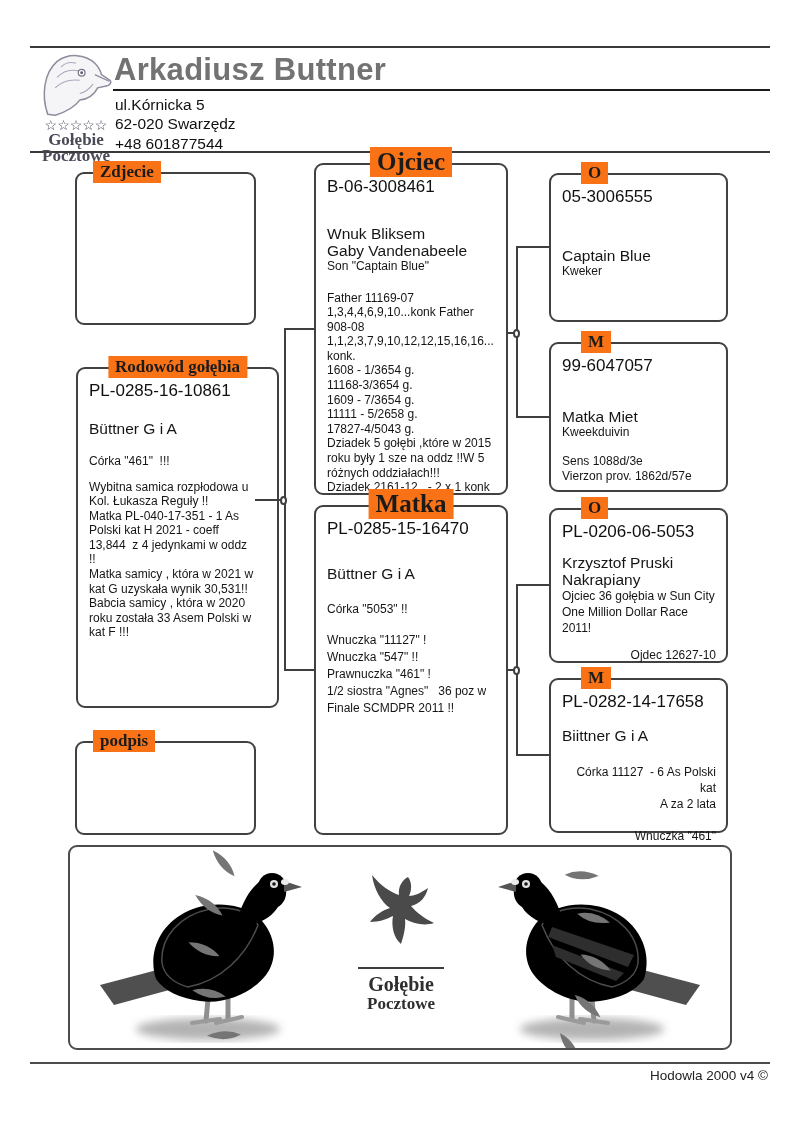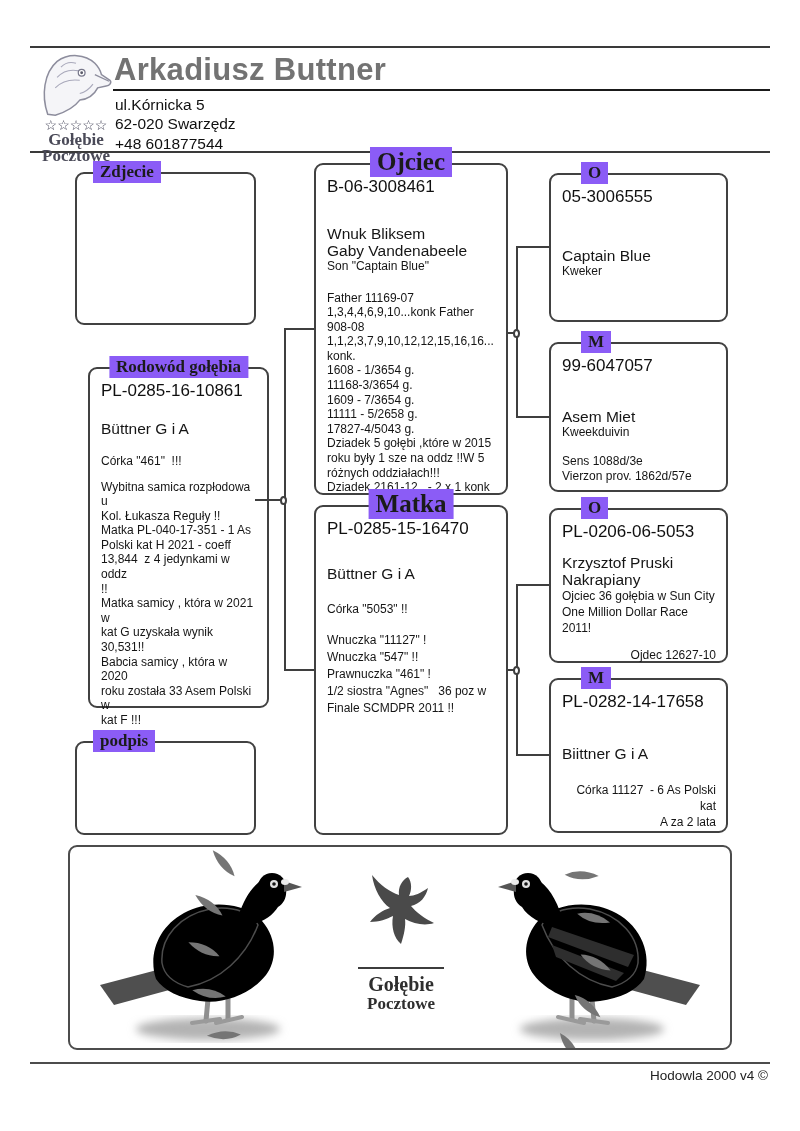--- a/index.html
+++ b/index.html
@@ -9,21 +9,21 @@
   
   .logo{position:absolute;left:34px;top:52px;width:84px;text-align:center;}
   .logo-stars{font-size:14px;letter-spacing:0px;color:#3d3d52;line-height:13px;margin-top:-3px;}
   .logo-word{font-family:"Liberation Serif",serif;font-weight:bold;font-size:17px;line-height:16px;color:#4a4a58;}
   .owner-name{position:absolute;left:114px;top:52px;font-size:31px;font-weight:bold;letter-spacing:.3px;color:#737373;}
   .name-underline{position:absolute;left:113px;top:89px;width:657px;height:2px;background:#1a1a1a;}
   .owner-address{position:absolute;left:115px;top:95px;font-size:15.5px;line-height:19.3px;color:#101010;white-space:pre-wrap;}
   
   .pbox{position:absolute;border:2px solid #414141;border-radius:9px;background:#fff;box-sizing:border-box;
         padding:12px 10px 0 11px;}
-  .pbox-label{position:absolute;top:-13px;background:#8b5cf6;padding:0 7px;font-family:"Liberation Serif",serif;
+  .pbox-label{position:absolute;top:-13px;background:#f97316;padding:0 7px;font-family:"Liberation Serif",serif;
         font-weight:bold;font-size:17px;color:#1b1b1b;white-space:nowrap;line-height:22px;}
   .lbl-center{left:50%;transform:translateX(-50%);}
   .lbl-big{font-size:25px;top:-18px;line-height:30px;}
   .lbl-left{left:16px;}
   .lbl-om{left:30px;}
   .ring{font-size:17px;color:#101010;line-height:20px;}
   .pname{font-size:15.5px;line-height:17px;white-space:pre-wrap;}
   .psub{font-size:12px;line-height:15.5px;white-space:pre-wrap;}
   .pdetails{font-size:12px;line-height:14.6px;white-space:pre-wrap;}
   
@@ -60,21 +60,21 @@
   <div class="owner-name">Arkadiusz Buttner</div>
   <div class="name-underline"></div>
   <div class="owner-address">ul.Kórnicka 5
 62-020 Swarzędz
 +48 601877544</div>
 
   <div class="pbox" style="left:75px;top:172px;width:181px;height:153px;">
     <span class="pbox-label lbl-left">Zdjecie</span>
   </div>
 
-  <div class="pbox" style="left:88px;top:367px;width:181px;height:341px;">
+  <div class="pbox" style="left:76px;top:367px;width:203px;height:341px;">
     <span class="pbox-label lbl-center">Rodowód gołębia</span>
     <div class="ring">PL-0285-16-10861</div>
     <div class="pname" style="margin-top:19px;">Büttner G i A</div>
     <div class="psub" style="margin-top:17px;">Córka "461"  !!!</div>
     <div class="pdetails" style="margin-top:10px;">Wybitna samica rozpłodowa u
 Kol. Łukasza Reguły !!
 Matka PL-040-17-351 - 1 As
 Polski kat H 2021 - coeff
 13,844  z 4 jedynkami w oddz
 !!
@@ -126,40 +126,40 @@
   <div class="pbox" style="left:549px;top:173px;width:179px;height:149px;">
     <span class="pbox-label lbl-om">O</span>
     <div class="ring">05-3006555</div>
     <div class="pname" style="margin-top:40px;">Captain Blue</div>
     <div class="psub">Kweker</div>
   </div>
 
   <div class="pbox" style="left:549px;top:342px;width:179px;height:150px;">
     <span class="pbox-label lbl-om">M</span>
     <div class="ring">99-6047057</div>
-    <div class="pname" style="margin-top:32px;">Asem Miet</div>
+    <div class="pname" style="margin-top:32px;">Matka Miet</div>
     <div class="psub">Kweekduivin</div>
     <div class="pdetails" style="margin-top:13px;line-height:15px;">Sens 1088d/3e
 Vierzon prov. 1862d/57e</div>
   </div>
 
   <div class="pbox" style="left:549px;top:508px;width:179px;height:155px;">
     <span class="pbox-label lbl-om">O</span>
     <div class="ring">PL-0206-06-5053</div>
     <div class="pname" style="margin-top:12px;">Krzysztof Pruski
 Nakrapiany</div>
     <div class="psub" style="line-height:16px;">Ojciec 36 gołębia w Sun City
 One Million Dollar Race 2011!</div>
     <div class="pdetails" style="margin-top:12px;text-align:right;">Ojdec 12627-10</div>
   </div>
 
   <div class="pbox" style="left:549px;top:678px;width:179px;height:155px;">
     <span class="pbox-label lbl-om">M</span>
     <div class="ring">PL-0282-14-17658</div>
-    <div class="pname" style="margin-top:33px;">Biittner G i A</div>
+    <div class="pname" style="margin-top:15px;">Biittner G i A</div>
     <div class="pdetails" style="margin-top:20px;line-height:16px;text-align:right;">Córka 11127  - 6 As Polski kat
 A za 2 lata
 
 Wnuczka "461"</div>
   </div>
 
   <div class="hline" style="left:255px;top:499px;width:27px;"></div>
   <div class="vline" style="left:284px;top:328px;height:343px;"></div>
   <div class="hline" style="left:286px;top:328px;width:28px;"></div>
   <div class="hline" style="left:286px;top:669px;width:28px;"></div>

